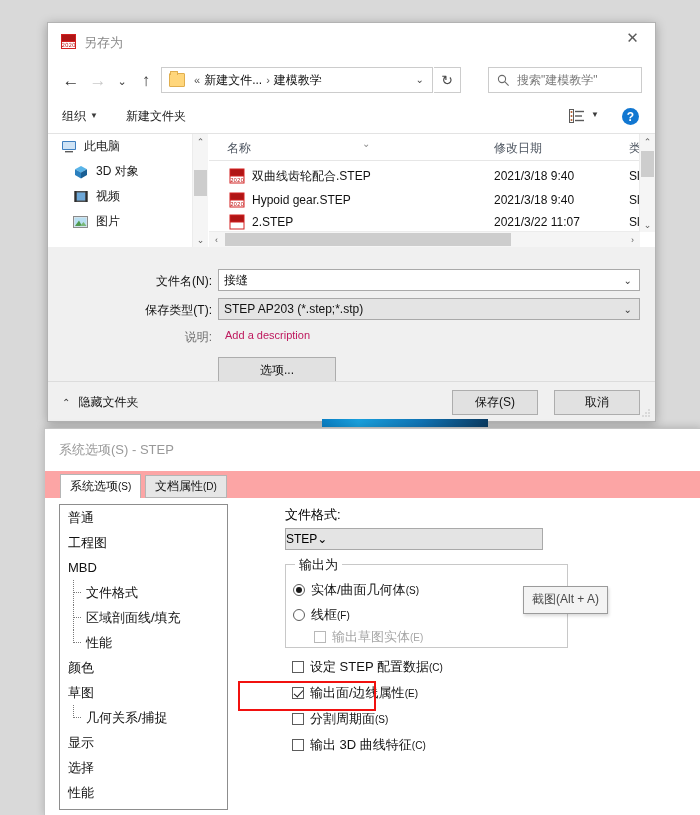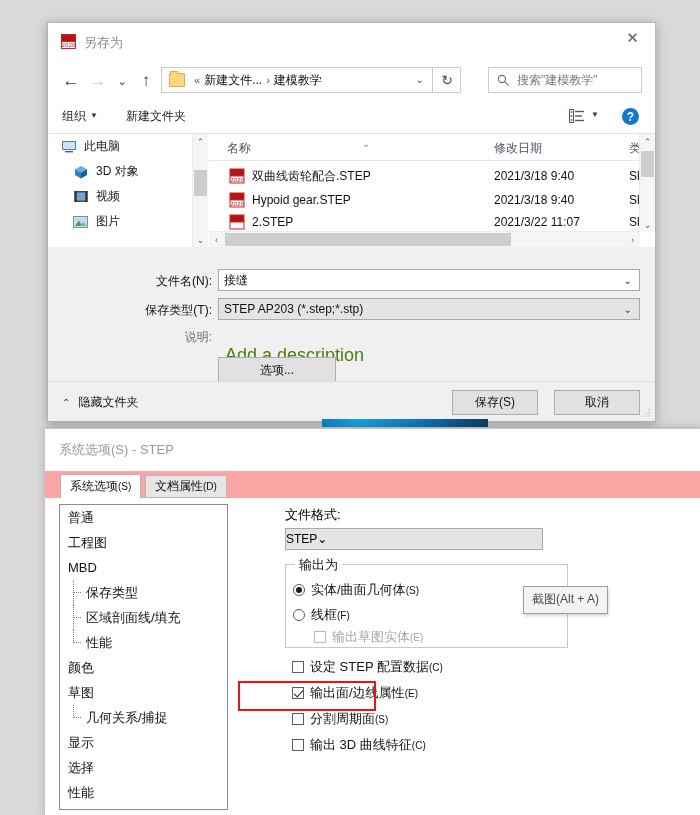--- a/index.html
+++ b/index.html
@@ -125,21 +125,21 @@
   .form-label{position:absolute;font-size:12px;color:#111;text-align:right;}
   .combo{
     position:absolute;height:22px;border:1px solid #a9a9a9;box-sizing:border-box;
     display:flex;align-items:center;font-size:12px;color:#111;
   }
   .combo .cb-val{margin-left:5px;}
   .combo .cb-arrow{position:absolute;right:7px;font-size:10px;color:#3b3b3b;}
   #combo-filename{left:170px;top:22px;width:422px;background:#fff;}
   #combo-filetype{left:170px;top:51px;width:422px;background:#e4e4e4;}
   #desc-label{left:98px;top:82px;width:66px;color:#6e6e6e;}
-  #desc-link{position:absolute;left:177px;top:98px;font-size:18px;color:#4d7c0f;}
+  #desc-link{position:absolute;left:177px;top:82px;font-size:11px;color:#be185d;}
   #btn-options{
     position:absolute;left:170px;top:110px;width:118px;height:26px;
     background:#e1e1e1;border:1px solid #adadad;box-sizing:border-box;
     display:flex;align-items:center;justify-content:center;font-size:12px;color:#111;
   }
 
   
   .footer{position:absolute;left:0;top:358px;width:607px;height:39px;background:#f0f0f0;border-top:1px solid #dcdcdc;}
   #hide-folders{position:absolute;left:14px;top:12px;font-size:12px;color:#111;display:flex;align-items:center;}
   #hide-folders .hf-caret{font-size:10px;color:#3b3b3b;margin-right:8px;}
@@ -468,21 +468,21 @@
         <span class="so-key">(D)</span>
     </div>
   </div>
 
   <div class="so-content">
 
     <div class="so-list">
       <div class="so-li">普通</div>
       <div class="so-li">工程图</div>
       <div class="so-li">MBD</div>
-      <div class="so-li sub">保存类型</div>
+      <div class="so-li sub">文件格式</div>
       <div class="so-li sub">区域剖面线/填充</div>
       <div class="so-li sub last">性能</div>
       <div class="so-li">颜色</div>
       <div class="so-li">草图</div>
       <div class="so-li sub last">几何关系/捕捉</div>
       <div class="so-li">显示</div>
       <div class="so-li">选择</div>
       <div class="so-li">性能</div>
       <div class="so-li">装配体</div>
 

